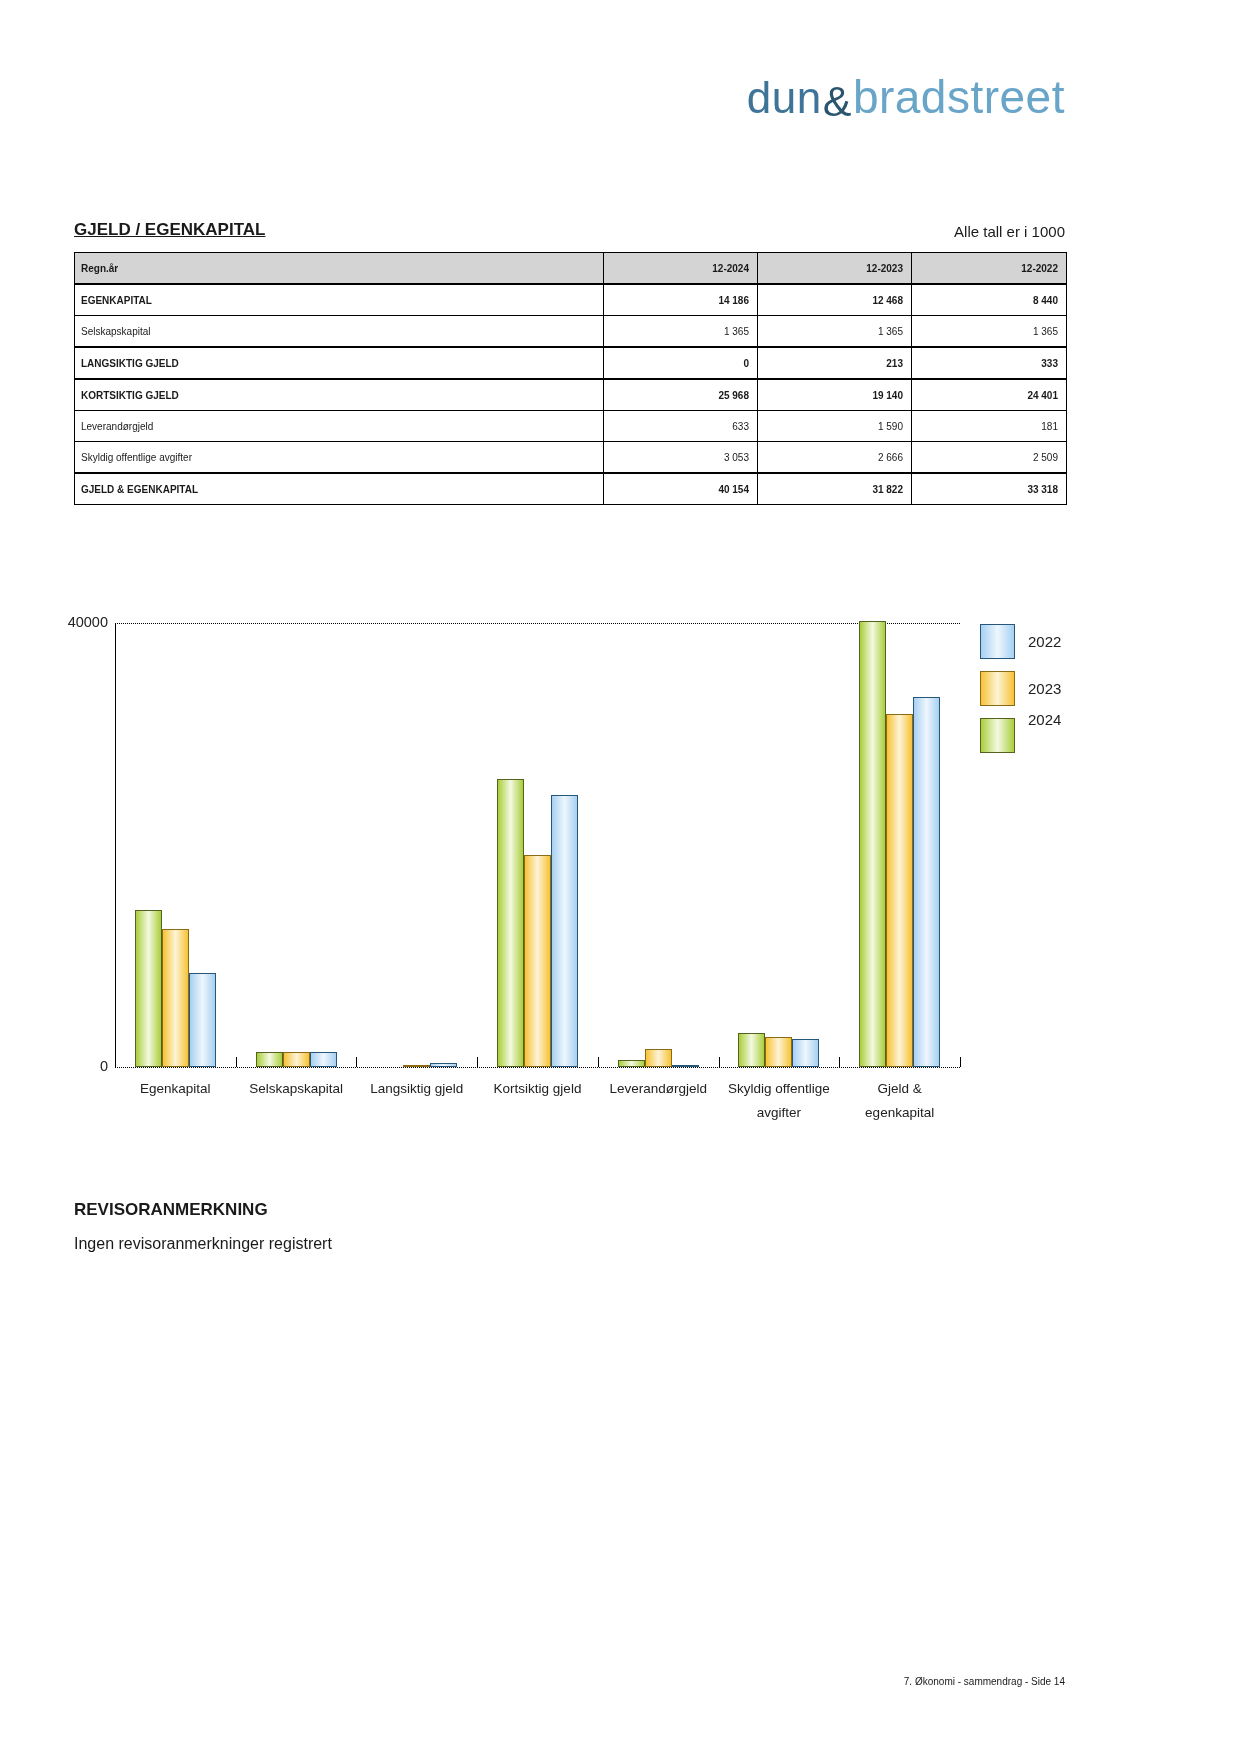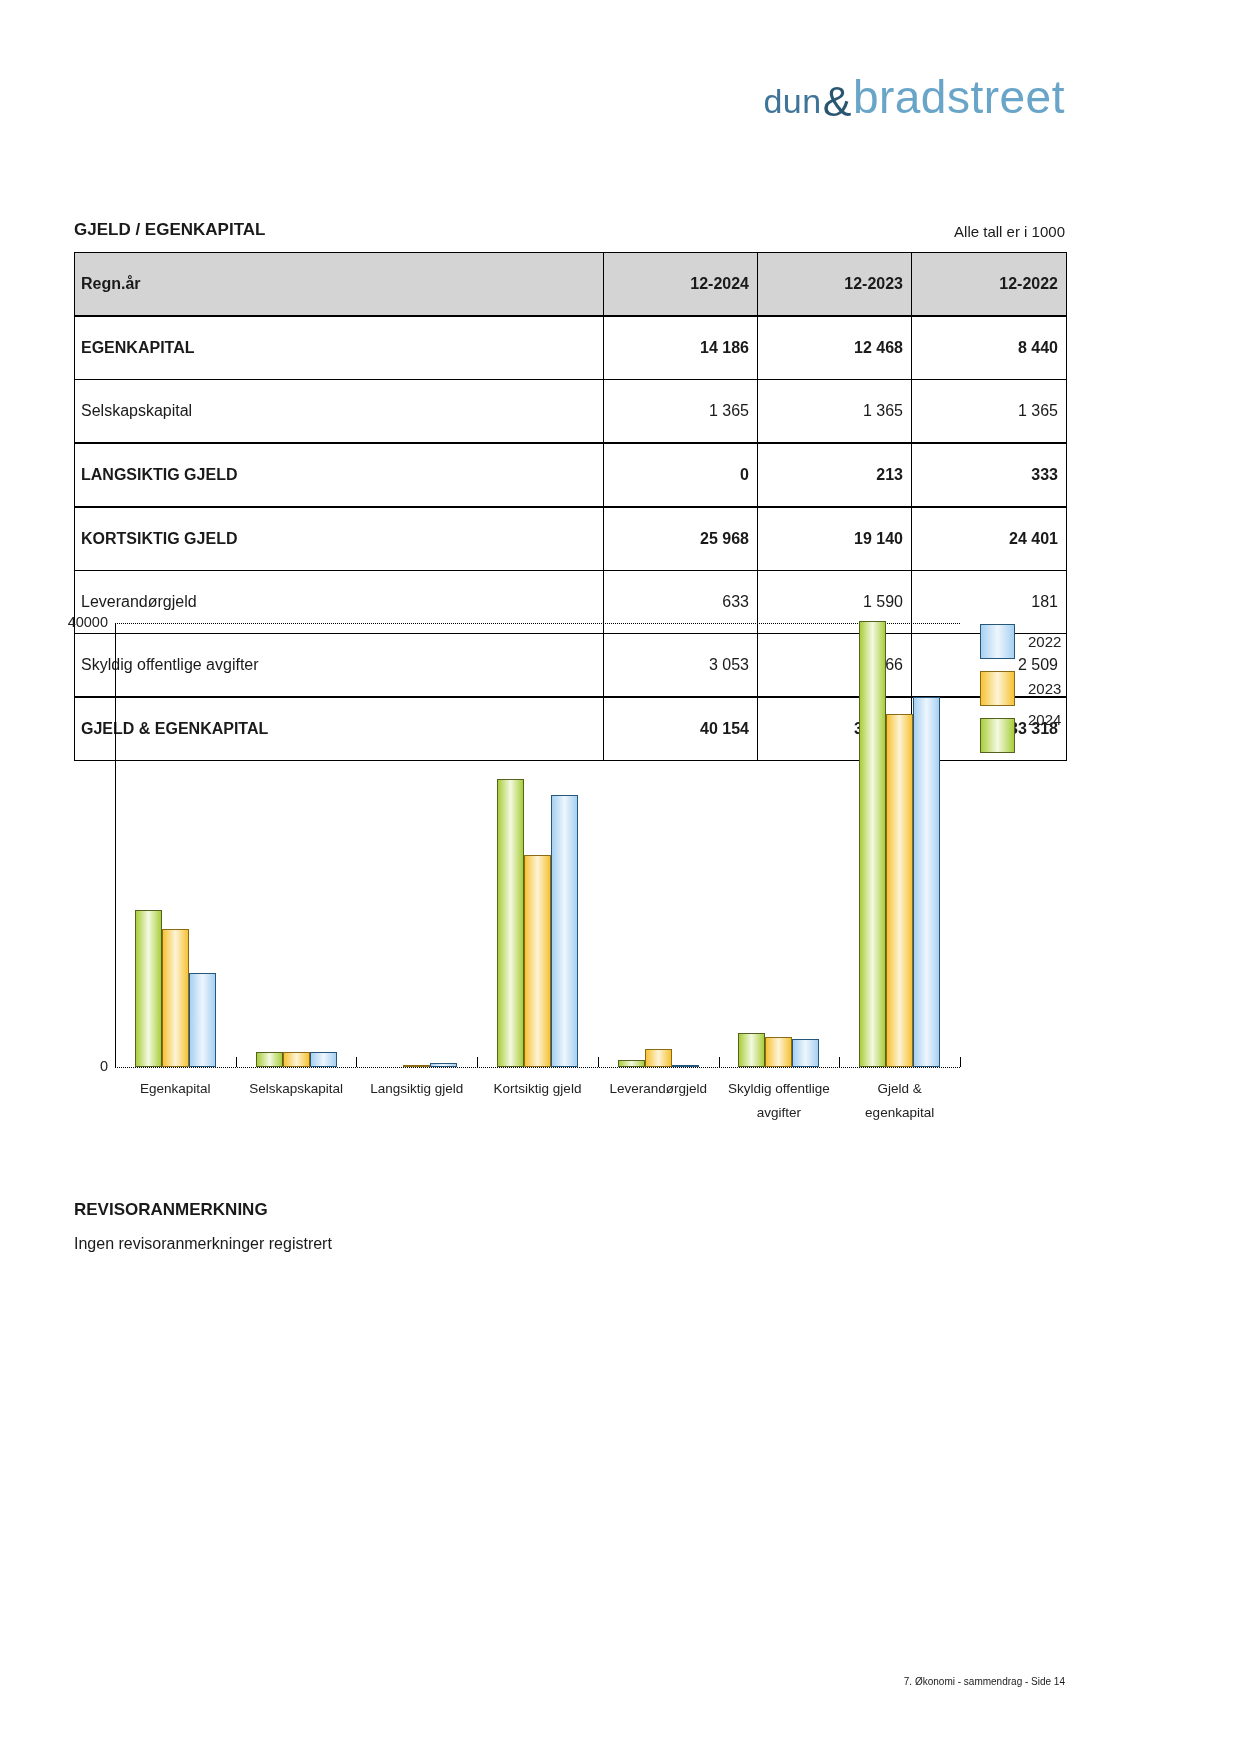--- a/index.html
+++ b/index.html
@@ -2,29 +2,29 @@
 <html><head>
 <meta charset="utf-8">
 <style>
   html,body{margin:0;padding:0;}
   body{
     width:1241px;height:1754px;position:relative;background:#ffffff;
     font-family:"Liberation Sans","DejaVu Sans",sans-serif;color:#1a1a1a;
   }
   
   .logo{position:absolute;top:70px;right:176px;white-space:nowrap;letter-spacing:.5px;}
-  .logo .w1{font-size:34px;font-weight:400;}
+  .logo .w1{font-size:44px;font-weight:400;}
   .logo .amp{font-size:43px;font-weight:500;position:relative;top:3px;margin:0 1px;}
   .logo .w2{font-size:46px;font-weight:400;}
   
-  .sec-title{position:absolute;left:74px;top:220px;font-size:17px;font-weight:bold;}
+  .sec-title{position:absolute;left:74px;top:220px;font-size:17px;font-weight:bold;text-decoration:underline;}
   .sec-note{position:absolute;right:176px;top:223px;font-size:15px;}
   
   table.fin{position:absolute;left:74px;top:252px;width:992px;border-collapse:collapse;table-layout:fixed;border:1.5px solid #000;}
-  table.fin th,table.fin td{border:1px solid #000;font-size:16px;height:30px;padding:16px 8px;overflow:hidden;white-space:nowrap;}
+  table.fin th,table.fin td{border:1px solid #000;font-size:10px;height:30px;padding:0 8px;overflow:hidden;white-space:nowrap;}
   table.fin th{background:#d4d4d4;font-weight:bold;text-align:right;}
   table.fin th.label-cell{text-align:left;padding-left:6px;}
   table.fin td.label-cell{text-align:left;padding-left:6px;}
   table.fin td.num-cell{text-align:right;}
   table.fin tr.bold-row td{font-weight:bold;border-top-width:2px;}
   
   .chart{position:absolute;left:70px;top:610px;width:1120px;height:560px;}
   .axis-y{position:absolute;left:45px;top:13px;height:444px;width:0;border-left:1px solid #000;}
   .gridline{position:absolute;left:45px;width:845px;height:0;border-top:1px dotted #000;}
   .tick{position:absolute;width:0;height:10px;border-left:1px solid #000;}

